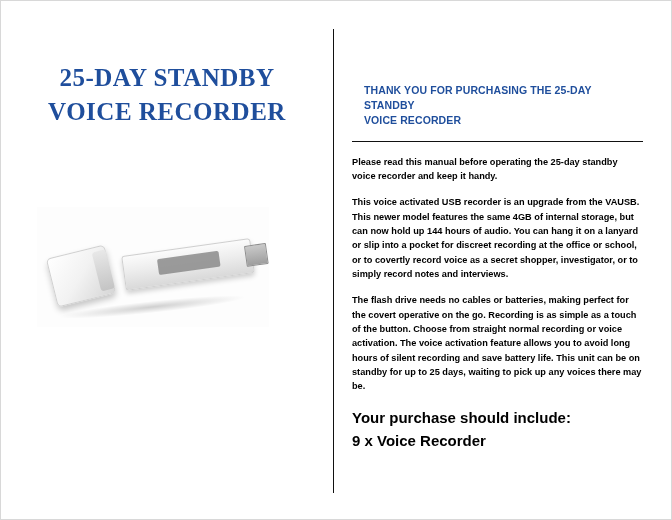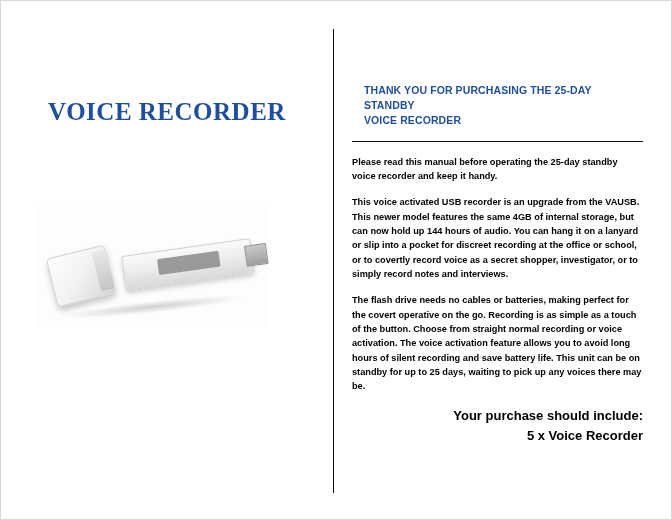--- a/index.html
+++ b/index.html
@@ -146,38 +146,37 @@
     letter-spacing: 0.1px;
   }
   p.body {
     font-size: 9.2px;
     line-height: 1.56;
     color: #000000;
     margin: 0 0 12px 0;
     font-weight: bold;
   }
   .include-block {
-    font-size: 13px;
+    font-size: 15px;
     line-height: 1.56;
     color: #000000;
     font-weight: bold;
     margin: 0;
-    text-align: right;
   }
   .include-block div { margin: 0; }
 </style>
 </head>
 <body>
 
 <div class="page">
   <div class="columns">
 
     <div class="col-left">
       <h1 class="doc-title">
-        <br>
+        <span>25-DAY STANDBY</span><br>
         <span>VOICE RECORDER</span>
       </h1>
 
       <div class="product-photo">
         <div class="photo-inner">
           <div class="shadow-blob"></div>
           <div class="drive-body">
             <div class="drive-label"></div>
             <div class="drive-usb"></div>
           </div>
@@ -196,18 +195,18 @@
         <span>VOICE RECORDER</span>
       </div>
       <hr class="rule">
 
       <p class="body">Please read this manual before operating the 25-day standby voice recorder and keep it handy.</p>
       <p class="body">This voice activated USB recorder is an upgrade from the VAUSB. This newer model features the same 4GB of internal storage, but can now hold up 144 hours of audio. You can hang it on a lanyard or slip into a pocket for discreet recording at the office or school, or to covertly record voice as a secret shopper, investigator, or to simply record notes and interviews.</p>
       <p class="body">The flash drive needs no cables or batteries, making perfect for the covert operative on the go. Recording is as simple as a touch of the button. Choose from straight normal recording or voice activation. The voice activation feature allows you to avoid long hours of silent recording and save battery life. This unit can be on standby for up to 25 days, waiting to pick up any voices there may be.</p>
 
       <div class="include-block">
         <div>Your purchase should include:</div>
-        <div>5 x Voice Recorder</div>
+        <div>9 x Voice Recorder</div>
       </div>
     </div>
 
   </div>
 </div>
 
 </body></html>

